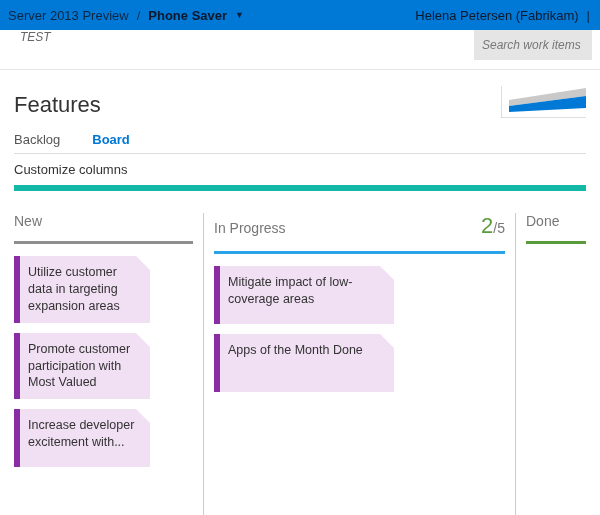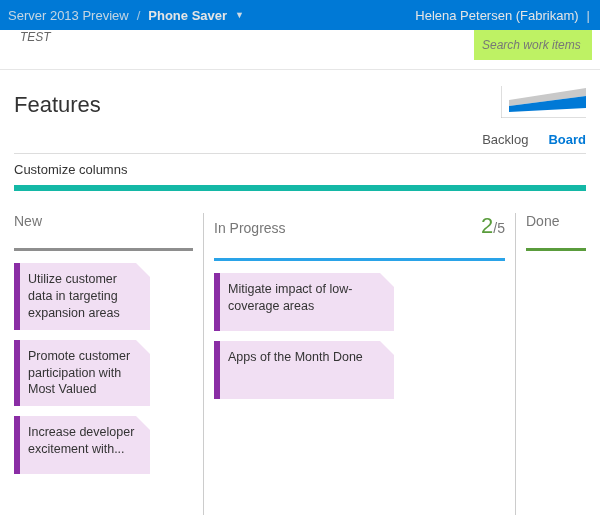--- a/index.html
+++ b/index.html
@@ -8,21 +8,21 @@
     font-size: 13px;
     color: #333;
     width: 600px;
     height: 515px;
     overflow: hidden;
     background: #fff;
   }
   
   .header {
     background: #0079d6;
-    color: #e5e5e5;
+    color: #0f172a;
     height: 30px;
     display: flex;
     align-items: center;
     padding: 0 10px 0 8px;
     font-size: 13px;
   }
   .header .crumb { white-space: nowrap; }
   .header .crumb.light { opacity: 0.85; }
   .header .sep { margin: 0 8px; opacity: 0.7; }
   .header .crumb.active { font-weight: 600; }
@@ -37,21 +37,21 @@
     border-bottom: 1px solid #e6e6e6;
     height: 40px;
     display: flex;
     align-items: flex-start;
     padding: 0 8px 0 20px;
     font-style: italic;
   }
   .subheader .nav { color: #666; font-size: 12px; display:flex; align-items:center; gap:18px; }
   .subheader .spacer { flex: 1; }
   .searchbox {
-    background: #bef264;
+    background: #e5e5e5;
     width: 118px;
     height: 30px;
     display: flex;
     align-items: center;
     padding: 0 8px;
     color: #777;
     font-size: 12px;
     border: none;
   }
 
@@ -67,26 +67,25 @@
   .title-row .spacer { flex: 1; }
   .mini-chart {
     width: 85px; height: 32px;
     position: relative;
     margin-top: 2px;
   }
 
   
   .tabs {
     display: flex;
-    gap: 20px;
+    gap: 32px;
     margin-top: 14px;
     font-size: 13px;
     border-bottom: 1px solid #ddd;
     padding-bottom: 6px;
-    justify-content: flex-end;
   }
   .tab { color: #555; cursor: pointer; }
   .tab.active { color: #0079d6; font-weight: 600; }
 
   
   .toolbar {
     padding: 8px 0;
     border-bottom: 6px solid #14b8a6;
     color: #333;
     font-size: 13px;
@@ -106,21 +105,21 @@
   .col:last-child { border-right: none; }
   .col.new { width: 190px; padding-left: 0; }
   .col.progress { flex: 1; }
   .col.done { width: 70px; padding-right: 0; }
 
   .col-head {
     display: flex;
     align-items: baseline;
     color: #777;
     font-size: 14px;
-    padding-bottom: 19px;
+    padding-bottom: 12px;
     border-bottom: 3px solid transparent;
     margin-bottom: 12px;
   }
   .col-head .spacer { flex: 1; }
   .col.new .col-head { border-bottom-color: #8e8e8e; }
   .col.progress .col-head { border-bottom-color: #2aa3e8; }
   .col.done .col-head { border-bottom-color: #5a9c3c; }
 
   .wip { font-size: 14px; color: #777; }
   .wip .cur { font-size: 22px; color: #5a9c3c; font-weight: 400; }

